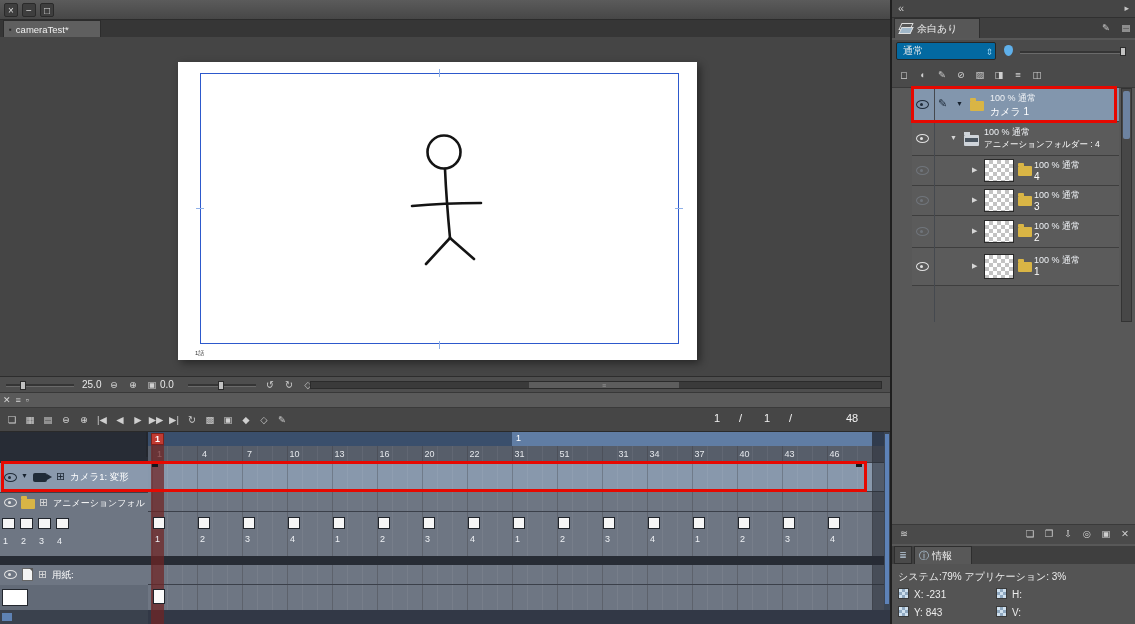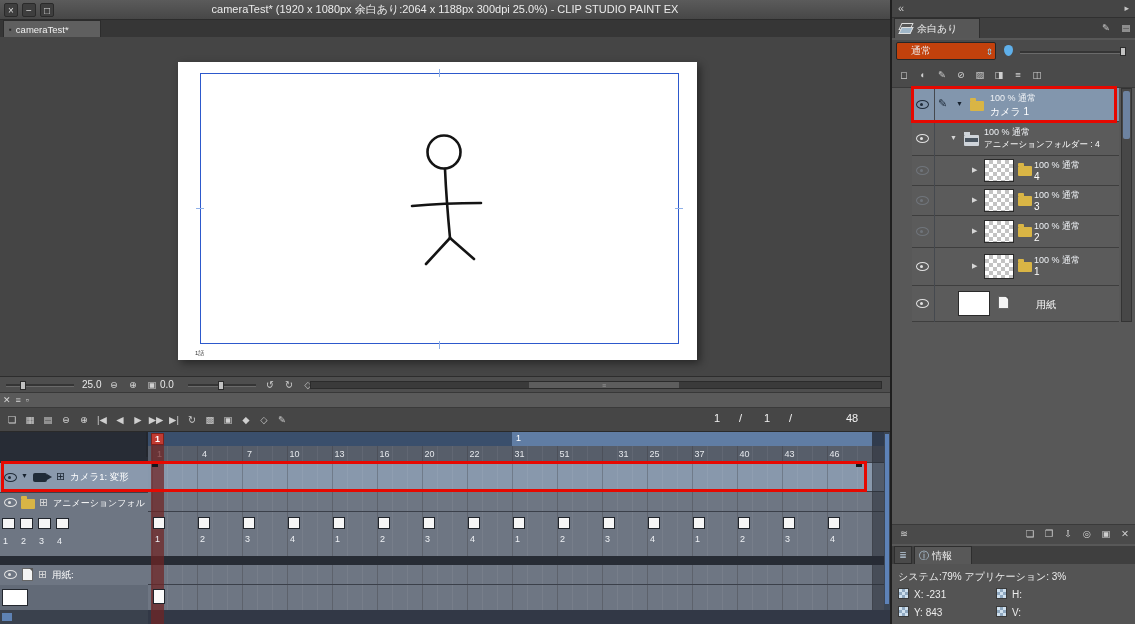--- a/index.html
+++ b/index.html
@@ -80,21 +80,21 @@
 .playhead-col{position:absolute;left:3px;top:13px;width:13px;height:179px;background:rgba(112,36,36,.72);z-index:3}
 .playhead-cap{position:absolute;left:3px;top:1px;width:13px;height:12px;background:#c13b33;border:1px solid #802019;z-index:5;text-align:center;font-size:9px;font-weight:bold;color:#fff;line-height:10px}
 
 
 .sidebar{position:absolute;left:890px;top:0;width:245px;height:624px;background:#585858;border-left:2px solid #1f1f1f}
 .sb-header{position:absolute;left:0;top:0;width:245px;height:18px;background:#454545;border-bottom:1px solid #303030;color:#c8c8c8}
 .sb-tabs{position:absolute;left:0;top:18px;width:245px;height:20px;background:#3f3f3f}
 .sb-tab{position:absolute;left:2px;top:0;width:86px;height:20px;background:#575757;border:1px solid #2e2e2e;border-bottom:none;display:flex;align-items:center;gap:4px;padding-left:4px;font-size:10px;color:#eee}
 .sb-tabicons{position:absolute;right:3px;top:2px;display:flex;gap:4px}
 .blendrow{position:absolute;left:0;top:40px;width:245px;height:22px;background:#4a4a4a}
-.dropdown{position:absolute;left:4px;top:2px;width:100px;height:18px;background:#c2410c;border:1px solid #262626;border-radius:2px;font-size:10px;color:#eee;line-height:16px;padding-left:14px}
+.dropdown{position:absolute;left:4px;top:2px;width:100px;height:18px;background:#0369a1;border:1px solid #262626;border-radius:2px;font-size:10px;color:#eee;line-height:16px;padding-left:6px}
 .dd-spin{position:absolute;right:2px;top:1px;font-size:9px;color:#8fd0f0}
 .toolsrow{position:absolute;left:0;top:62px;width:245px;height:26px;background:#4a4a4a;border-bottom:1px solid #3a3a3a;display:flex;align-items:center;padding-left:4px;gap:3px}
 .layerlist{position:absolute;left:20px;top:88px;width:207px;height:234px}
 .lrow{position:absolute;left:0;width:207px;background:#5b5b5b;border-bottom:1px solid #3e3e3e}
 .lrow.sel{background:#8296ad}
 .ldivider{position:absolute;left:22px;top:0;width:1px;height:234px;background:#45494f;z-index:2}
 .l1{position:absolute;font-size:9px;color:#eef1f5;white-space:nowrap}
 .l2{position:absolute;font-size:10px;color:#fff;white-space:nowrap}
 .thumb{position:absolute;border:1px solid #2a2a2a}
 .sb-scroll{position:absolute;left:229px;top:88px;width:11px;height:234px;background:#474747;border:1px solid #333}
@@ -132,21 +132,20 @@
 
 .ann{position:absolute;border:3px solid var(--ann,#e60800);z-index:60;pointer-events:none}
 </style>
 </head>
 <body>
 
 <div class="titlebar">
   <span class="winbtn">×</span>
   <span class="winbtn">−</span>
   <span class="winbtn">□</span>
-  <div class="wintitle">cameraTest* (1920 x 1080px 余白あり:2064 x 1188px 300dpi 25.0%)  - CLIP STUDIO PAINT EX</div>
 </div>
 
 <div class="tabbar">
   <div class="doctab">
     <span class="tabdot">▪</span>
     <span>cameraTest*</span>
   </div>
 </div>
 
 <div class="canvas-area">
@@ -275,21 +274,21 @@
         <span class="fnum" style="left: 49px;">4</span>
         <span class="fnum" style="left: 94px;">7</span>
         <span class="fnum" style="left: 139px;">10</span>
         <span class="fnum" style="left: 184px;">13</span>
         <span class="fnum" style="left: 229px;">16</span>
         <span class="fnum" style="left: 274px;">20</span>
         <span class="fnum" style="left: 319px;">22</span>
         <span class="fnum" style="left: 364px;">31</span>
         <span class="fnum" style="left: 409px;">51</span>
         <span class="fnum" style="left: 468px;">31</span>
-        <span class="fnum" style="left: 499px;">25</span>
+        <span class="fnum" style="left: 499px;">34</span>
         <span class="fnum" style="left: 544px;">37</span>
         <span class="fnum" style="left: 589px;">40</span>
         <span class="fnum" style="left: 634px;">43</span>
         <span class="fnum" style="left: 679px;">46</span>
       </div>
     <div class="row camR grid">
       <div class="kf-tick" style="left:4px"></div>
       <div class="kf-tick" style="left:708px"></div>
     </div>
     <div class="row animR grid"></div>
@@ -429,26 +428,20 @@
 
     <div class="lrow" style="top:160px;height:38px">
       <span class="i-eye" style="position:absolute;left:4px;top:14px;color:#e2e2e2"></span>
       <span class="glyph" style="left:60px;top:14px;font-size:7px">▶</span>
       <div class="thumb checker" style="left:72px;top:6px;width:30px;height:25px"></div>
       <span class="i-folder" style="position:absolute;left:106px;top:14px"></span>
       <div class="l1" style="left:122px;top:6px">100 % 通常</div>
       <div class="l2" style="left:122px;top:18px">1</div>
     </div>
 
-    <div class="lrow" style="top:198px;height:36px">
-      <span class="i-eye" style="position:absolute;left:4px;top:13px;color:#e2e2e2"></span>
-      <div class="thumb" style="left:46px;top:5px;width:32px;height:25px;background:#fff"></div>
-      <span class="i-page" style="position:absolute;left:86px;top:10px"></span>
-      <div class="l2" style="left:124px;top:12px">用紙</div>
-    </div>
   </div>
 
   <div class="sb-scroll">
     <div class="sb-thumb"></div>
   </div>
 
   <div class="sb-bottom">
     <div class="sb-bl">
         <span class="gbtn">≋</span>
       </div>

